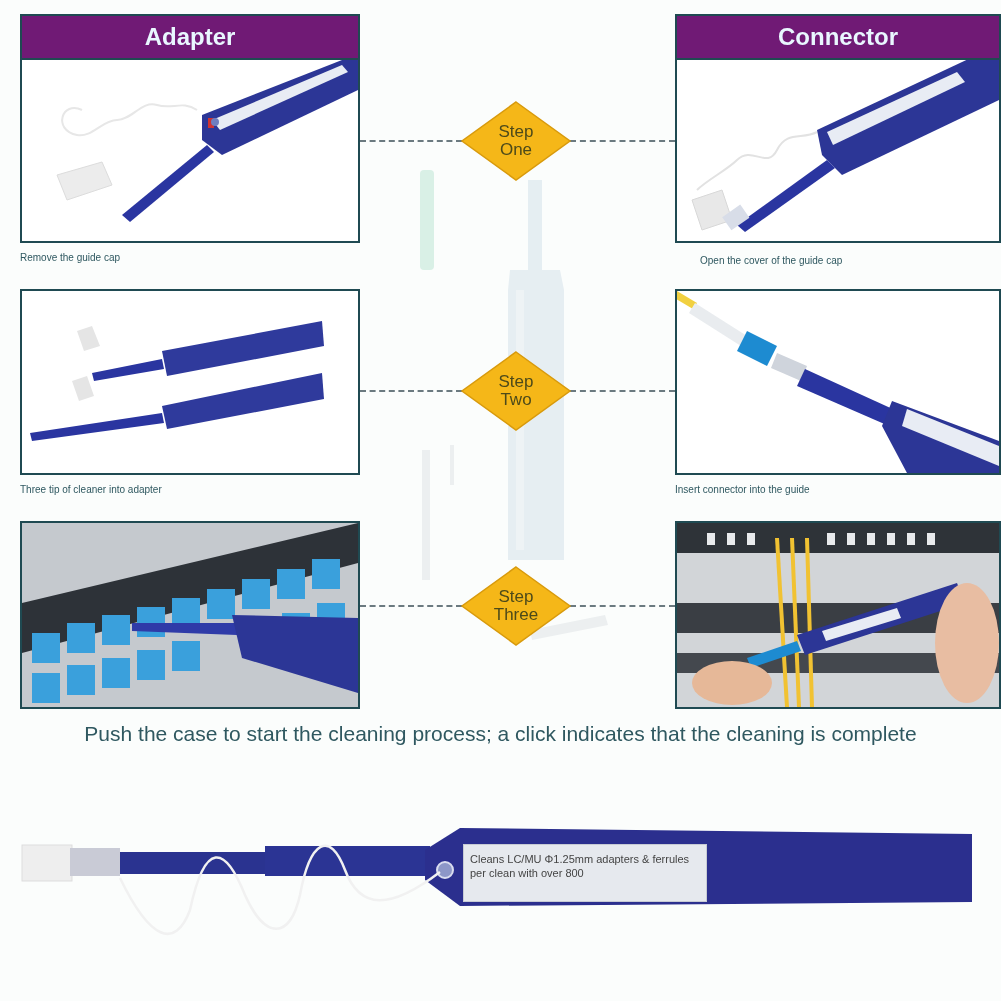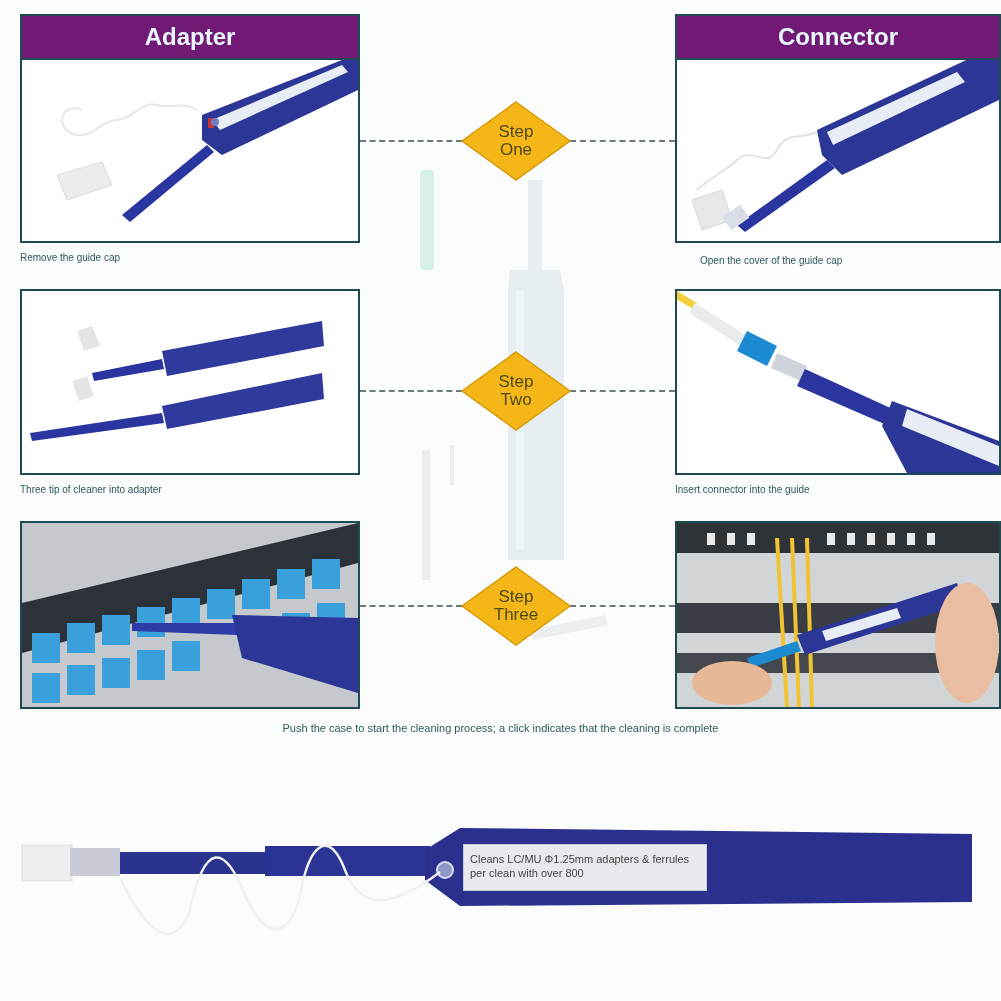--- a/index.html
+++ b/index.html
@@ -39,24 +39,24 @@
   }
   .diamond svg { position: absolute; left: 0; top: 0; }
   .diamond .txt {
     position: absolute; left: 0; top: 0; width: 112px; height: 82px;
     display: flex; flex-direction: column; justify-content: center; align-items: center;
     font-size: 17px; color: #4d4a1a; line-height: 18px;
   }
   .ghost { position: absolute; }
   .bottom-caption {
     position: absolute; left: 0; width: 1001px; top: 722px;
-    text-align: center; font-size: 11px; color: #2f5860;
+    text-align: center; font-size: 21px; color: #2f5860;
   }
   .pen-label {
-    position: absolute; left: 463px; top: 844px; width: 244px; height: 47px;
+    position: absolute; left: 463px; top: 844px; width: 244px; height: 58px;
     background: #e6e9ee; border: 1px solid #c7cbd4;
     font-size: 11px; color: #444; line-height: 14px; padding: 7px 6px;
   }
 </style>
 </head>
 <body>
 
 <svg class="ghost" style="left:380px;top:160px;" width="260" height="500" viewBox="0 0 260 500">
   <rect x="40" y="10" width="14" height="100" rx="4" fill="#d9f0e6"></rect>
   <rect x="148" y="20" width="14" height="90" fill="#e5eef2"></rect>

